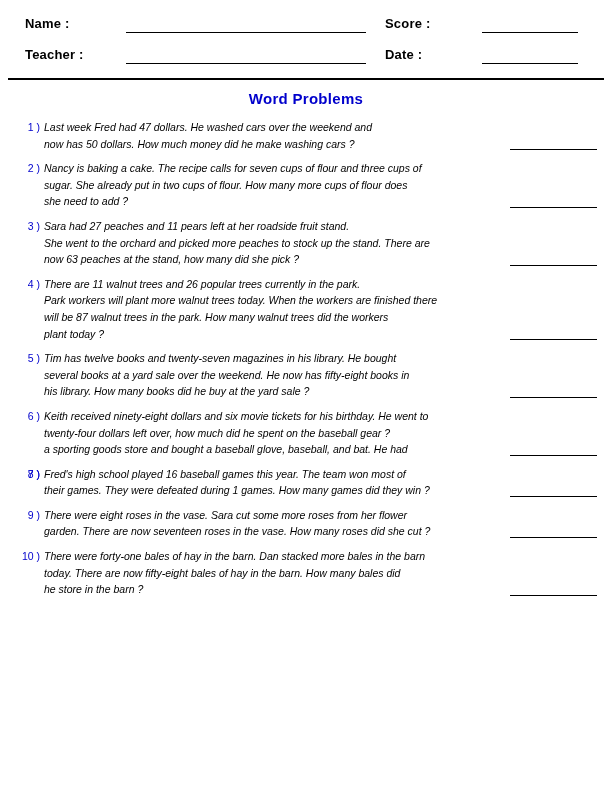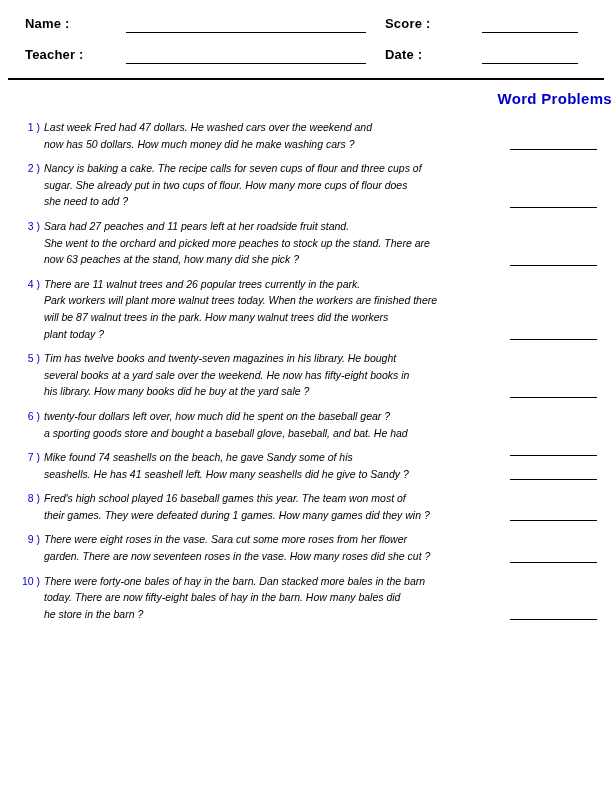--- a/index.html
+++ b/index.html
@@ -53,21 +53,21 @@
     width: 596px;
     border-bottom: 2px solid #000;
   }
 
   
   .title {
     position: absolute;
     left: 0;
     top: 90px;
     width: 612px;
-    text-align: right;
+    text-align: center;
     font-size: 15px;
     font-weight: bold;
     color: #0000cc;
     letter-spacing: 0.3px;
   }
 
   
   .problems {
     position: absolute;
     left: 0;
@@ -178,31 +178,28 @@
         <div class="ptext">
           <span class="ln">Tim has twelve books and twenty-seven magazines in his library. He bought</span>
           <span class="ln">several books at a yard sale over the weekend. He now has fifty-eight books in</span>
           <span class="ln">his library. How many books did he buy at the yard sale ?</span>
         </div>
         <div class="answer-line" style="top: 46.8px;"></div>
       </div>
       <div class="problem">
         <div class="pnum">6 )</div>
         <div class="ptext">
+          <span class="ln">Keith received ninety-eight dollars and six movie tickets for his birthday. He went to</span>
           <span class="ln">twenty-four dollars left over, how much did he spent on the baseball gear ?</span>
           <span class="ln">a sporting goods store and bought a baseball glove, baseball, and bat. He had</span>
         </div>
         <div class="answer-line" style="top: 46.8px;"></div>
       </div>
       <div class="problem">
         <div class="pnum">7 )</div>
-        <div class="ptext">
-          <span class="ln">Mike found 74 seashells on the beach, he gave Sandy some of his</span>
-          <span class="ln">seashells. He has 41 seashell left. How many seashells did he give to Sandy ?</span>
-        </div>
         <div class="answer-line" style="top: 30.2px;"></div>
       </div>
       <div class="problem">
         <div class="pnum">8 )</div>
         <div class="ptext">
           <span class="ln">Fred's high school played 16 baseball games this year. The team won most of</span>
           <span class="ln">their games. They were defeated during 1 games. How many games did they win ?</span>
         </div>
         <div class="answer-line" style="top: 30.2px;"></div>
       </div>

